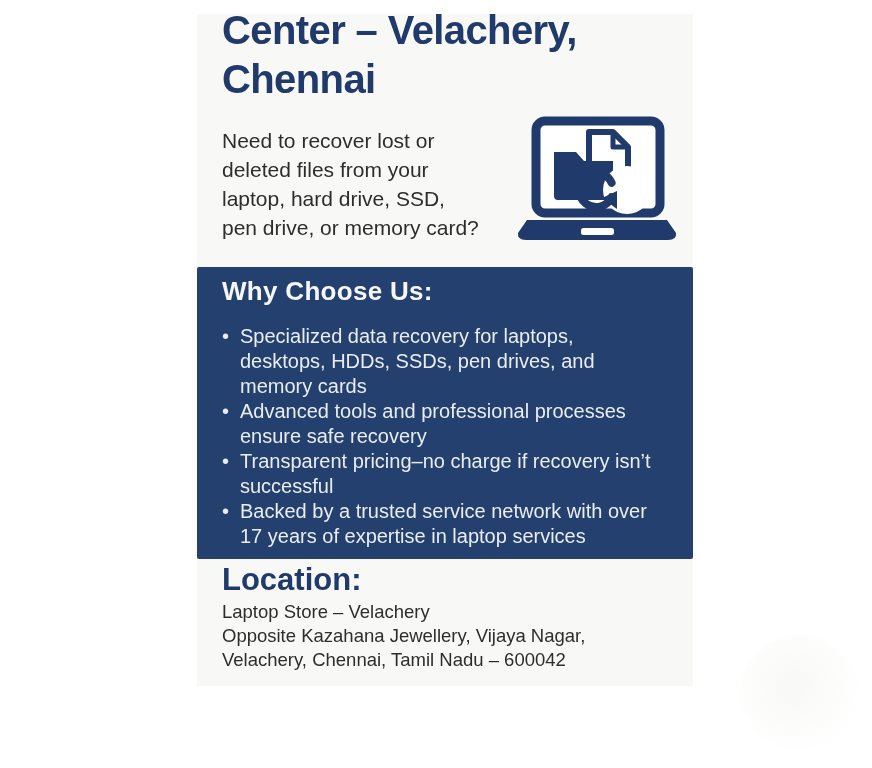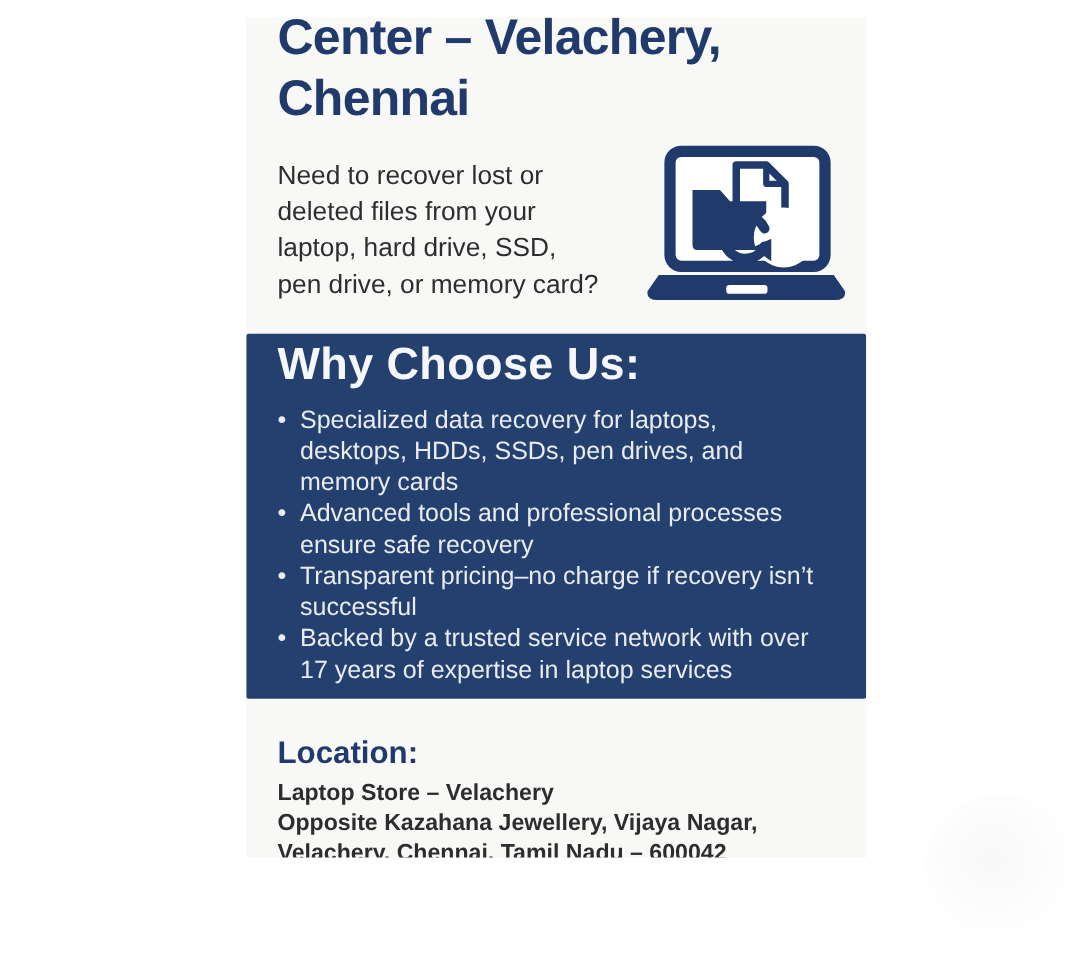--- a/index.html
+++ b/index.html
@@ -54,21 +54,21 @@
   }
   .icon-wrap svg{display:block;width:160px;height:126px;}
   .why-box{
     margin-top:25px;
     background:var(--box-blue);
     border-radius:2px;
     padding:8px 20px 10px 25px;
     height:292px;
   }
   .why-heading{
-    font-size:36px;
+    font-size:26px;
     line-height:32px;
     font-weight:bold;
     letter-spacing:0.3px;
     color:#f5f7fa;
   }
   .bullets{
     list-style:none;
     margin-top:17px;
   }
   .bullets li{
@@ -82,34 +82,32 @@
   .bullets li::before{
     content:"•";
     position:absolute;
     left:0;top:0;
     color:var(--box-text);
   }
   .loc{
     padding:6px 20px 0 25px;
   }
   .loc-heading{
-    font-size:25px;
+    font-size:31px;
     line-height:30px;
     font-weight:bold;
     color:var(--navy);
-    margin-top:22px;
   }
   .address{
     margin-top:5px;
   }
   .address-line{
     font-size:18.5px;
     line-height:24px;
     color:var(--body-text);
-    font-weight:bold;
   }
   .watermark{
     position:absolute;
     right:12px;bottom:18px;
     width:120px;height:115px;
     background:radial-gradient(circle at 45% 45%, #f5f5f4 0%, #fbfbfa 45%, #ffffff 75%);
     border-radius:50%;
     opacity:.7;
   }
 </style>

